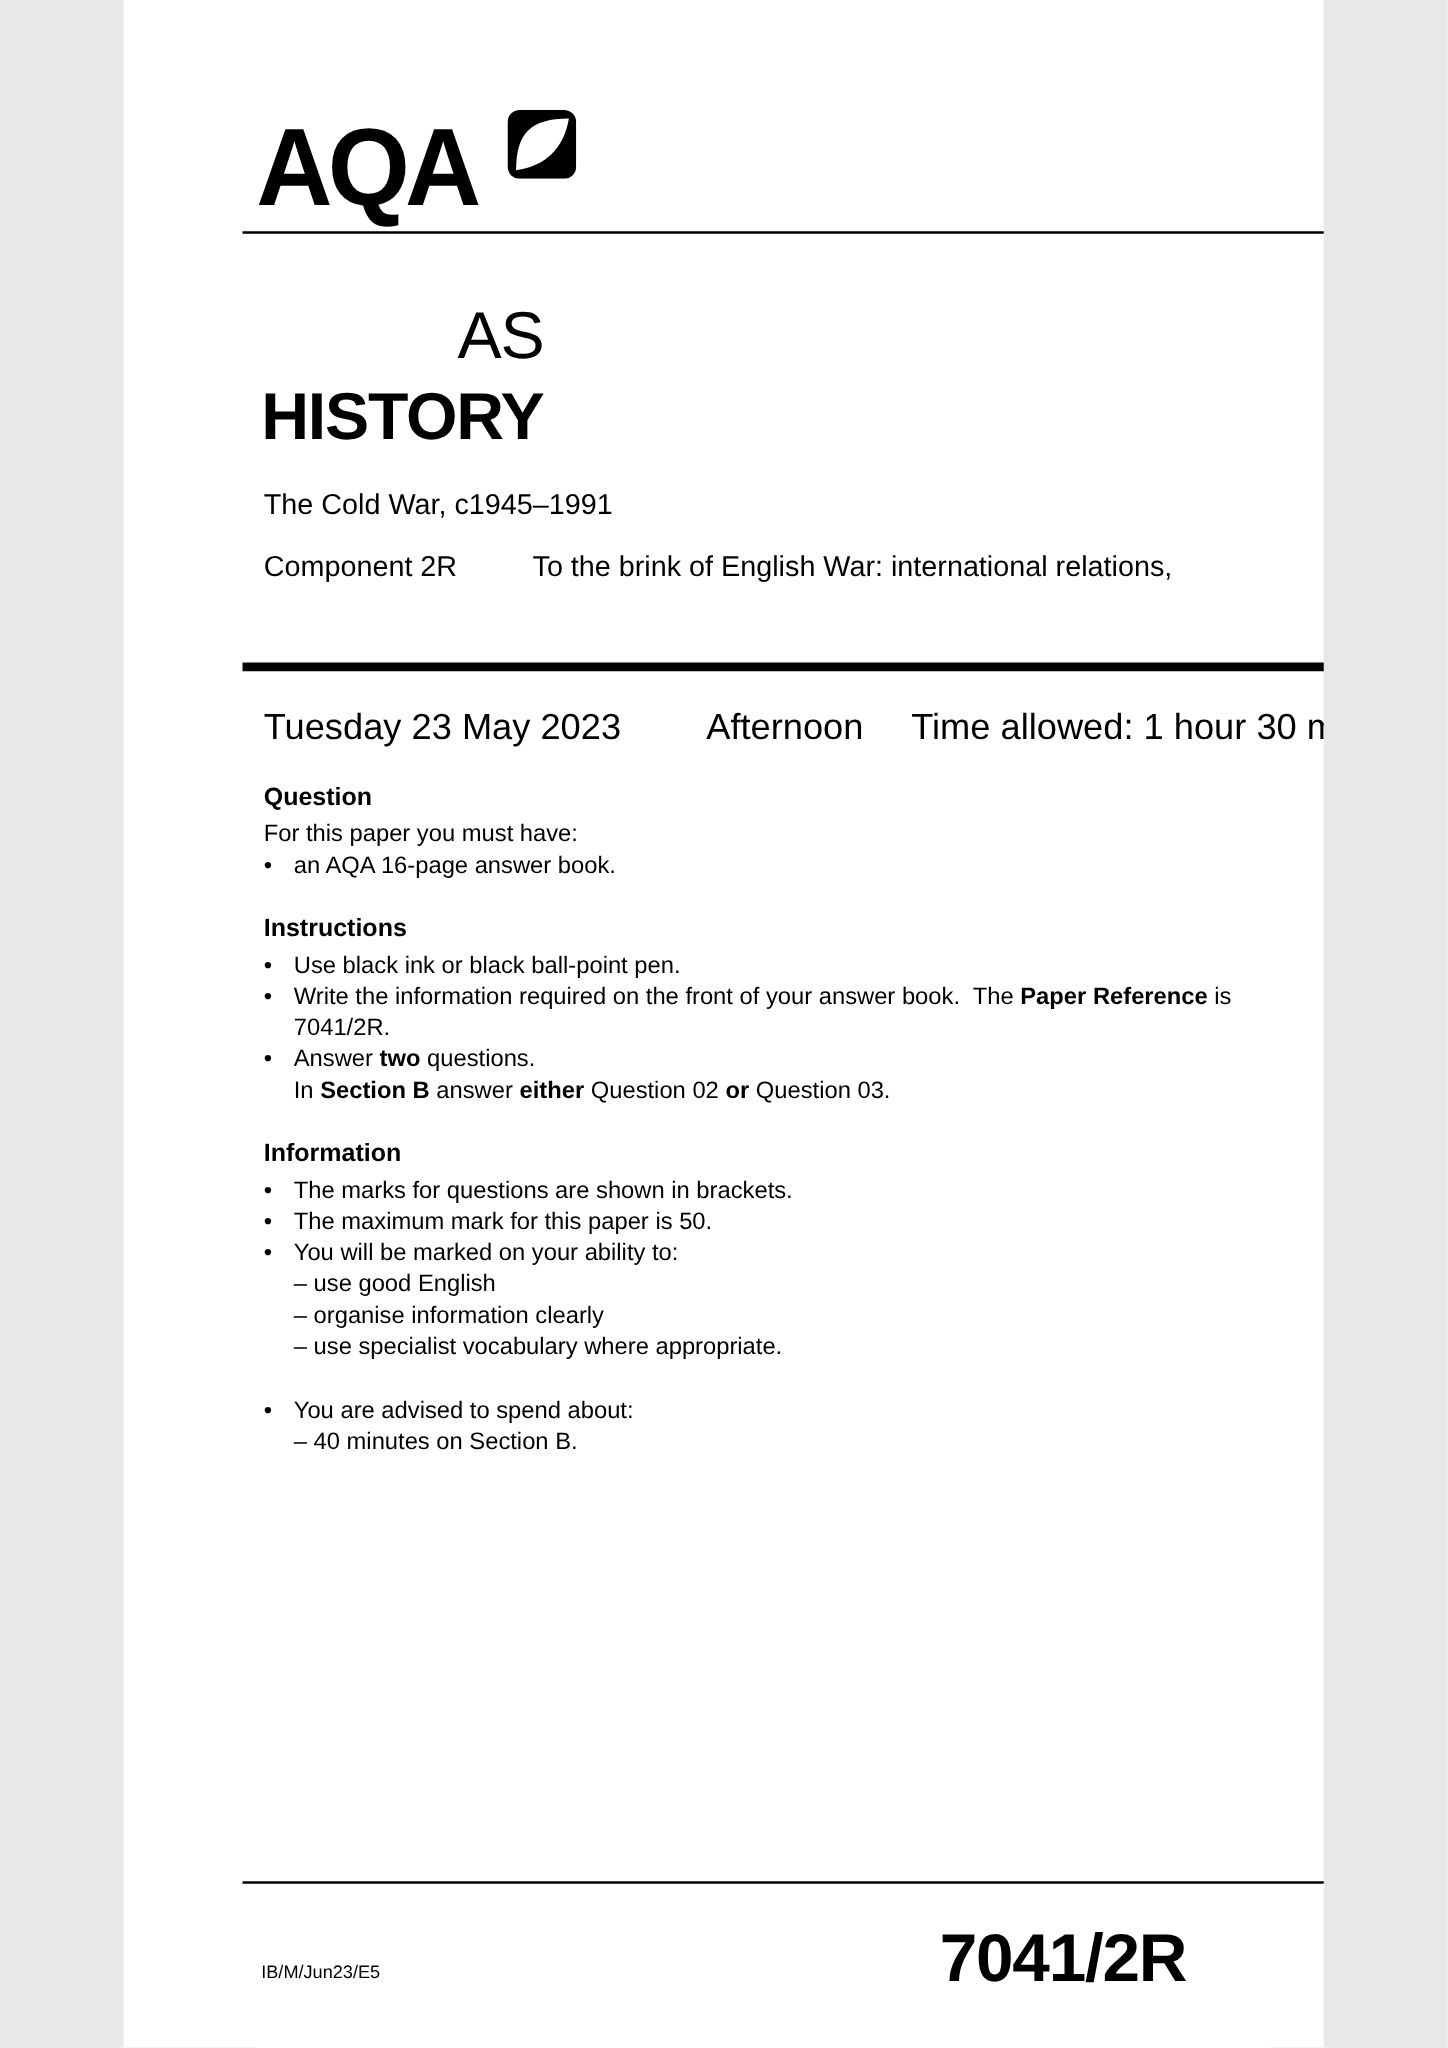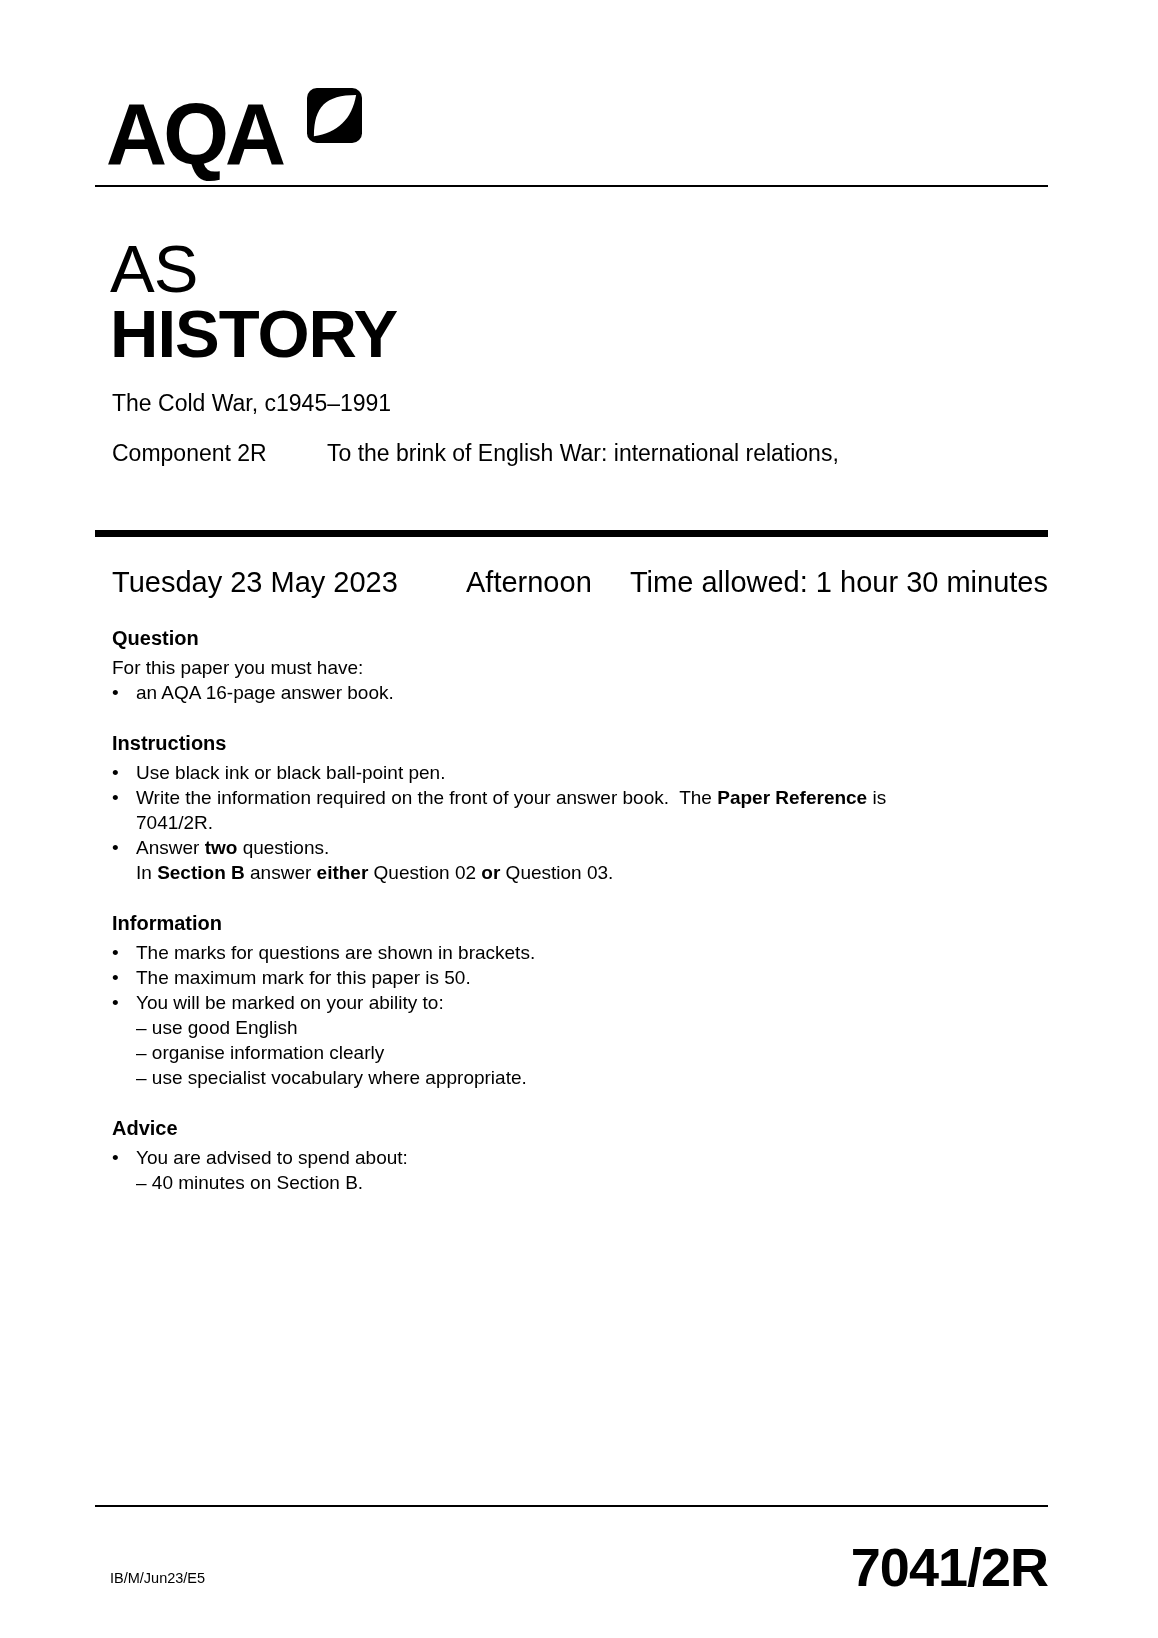--- a/index.html
+++ b/index.html
@@ -1,37 +1,37 @@
 <!DOCTYPE html>
 <html><head>
 <meta charset="utf-8">
 <style>
   html,body{margin:0;padding:0;background:#e8e8e8;}
   .page{
     position:relative;
-    width:1158px;height:1638px;
+    width:960px;height:1638px;
     background:#ffffff;
     font-family:"Liberation Sans", sans-serif;
     color:#000;
     overflow:hidden;
     margin:0 auto;
   }
   
   .logo{position:absolute;left:106px;top:94px;display:flex;align-items:flex-start;}
   .logo-text{
     font-size:88px;line-height:80px;font-weight:bold;
     letter-spacing:-4px;transform:scaleX(.96);transform-origin:left top;
   }
   .leaf{position:absolute;left:201px;top:-6px;}
   .rule{position:absolute;left:95px;width:953px;background:#000;}
   .rule-top{top:185px;height:2px;}
   .rule-thick{top:530px;height:7px;}
   .rule-bottom{top:1505px;height:2px;}
   
-  .big-title{position:absolute;left:110px;top:236px;font-size:67px;line-height:65px;letter-spacing:-1px;}
+  .big-title{position:absolute;left:110px;top:236px;font-size:53px;line-height:65px;letter-spacing:-1px;text-align:right;}
   .qual{font-weight:400;}
   .subject{font-weight:700;}
   
   .course-block{position:absolute;left:112px;top:386px;font-size:23px;line-height:35px;}
   .component-row{display:flex;margin-top:15px;align-items:center;}
   .component-label{width:215px;flex:0 0 215px;}
   .component-title div{white-space:pre;}
   
   .session-row{position:absolute;left:112px;top:566px;width:936px;height:32px;font-size:29px;}
   .session-date{position:absolute;left:0;top:0;}
@@ -144,21 +144,20 @@
         <div class="row">
           <span class="marker"></span>
           <span class="txt"><span>– organise information clearly</span></span>
         </div>
         <div class="row">
           <span class="marker"></span>
           <span class="txt"><span>– use specialist vocabulary where appropriate.</span></span>
         </div>
       </div>
       <div class="exam-section">
-        <div class="section-heading">Advice</div>
         <div class="row">
           <span class="marker">•</span>
           <span class="txt"><span>You are advised to spend about:</span></span>
         </div>
         <div class="row">
           <span class="marker"></span>
           <span class="txt"><span>– 40 minutes on Section B.</span></span>
         </div>
       </div>
     </div>

